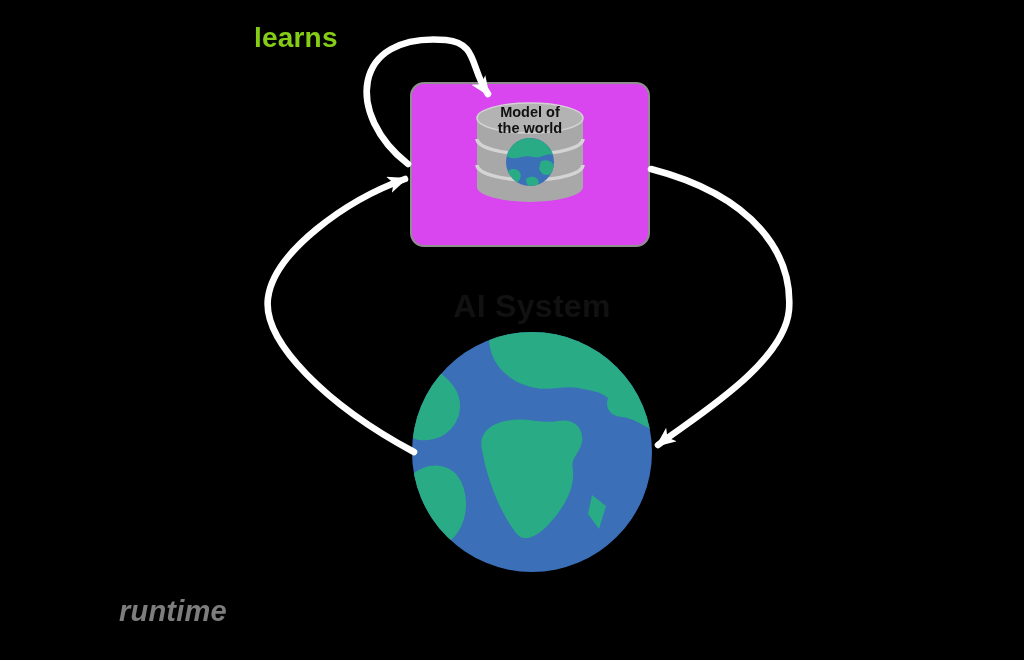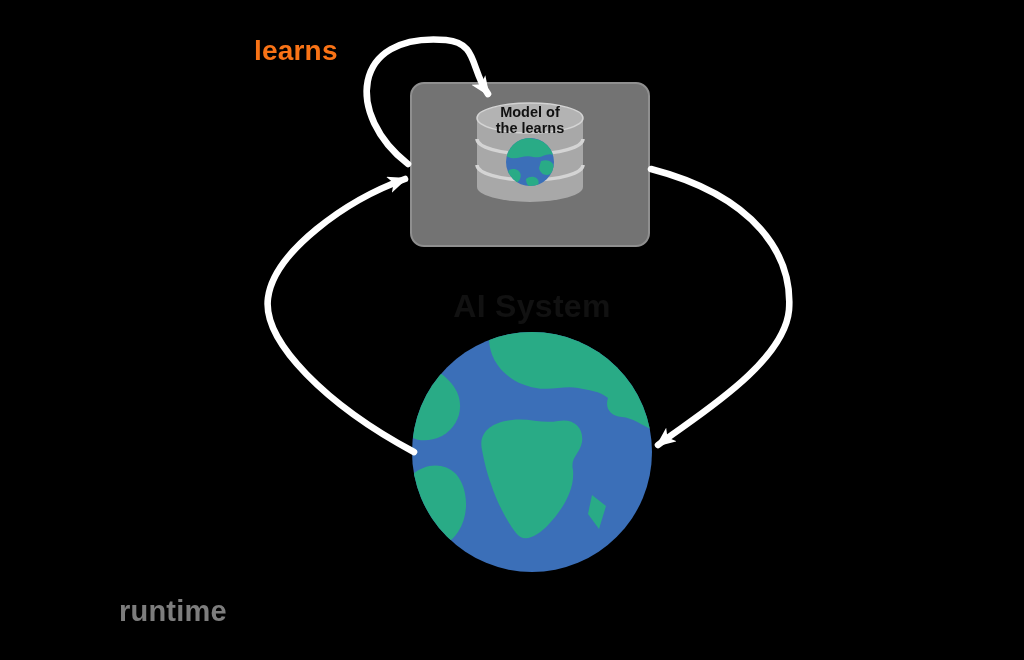--- a/index.html
+++ b/index.html
@@ -4,42 +4,42 @@
 <style>
   html,body{margin:0;padding:0;background:#000;}
   .canvas{
     position:relative;width:1024px;height:660px;overflow:hidden;
     font-family:"Liberation Sans", sans-serif;
   }
   .label{
     position:absolute;font-weight:bold;font-size:28px;line-height:1;
     letter-spacing:.2px;white-space:nowrap;
   }
-  #runtime-label{font-size:29px;}
+  #runtime-label{font-style:italic;font-size:29px;}
   .ai-box{
     position:absolute;left:410px;top:82px;width:240px;height:165px;
     border-radius:14px;box-sizing:border-box;border:2px solid;
   }
   .ai-title{
     position:absolute;left:0;top:206px;width:240px;text-align:center;
     font-size:32px;font-weight:600;line-height:1;letter-spacing:.3px;
   }
   .cyl-wrap{position:absolute;left:60px;top:14px;width:116px;height:104px;}
   .model-label{
     position:absolute;left:0;top:7px;width:116px;text-align:center;
     font-size:14.5px;font-weight:600;line-height:1.08;
   }
   .overlay{position:absolute;left:0;top:0;}
 </style>
 </head>
 <body>
 
 <div class="canvas" style="background-color: rgb(0, 0, 0);">
 
-  <div class="ai-box" style="background-color: #737373; border-color: rgb(143, 143, 143);">
+  <div class="ai-box" style="background-color: #d946ef; border-color: rgb(143, 143, 143);">
 
     <div class="cyl-wrap">
       <svg width="116" height="104" viewBox="0 0 116 104">
 
         <path d="M5,20 L5,89 A53,15 0 0 0 111,89 L111,20 Z" style="fill: rgb(168, 168, 168);"></path>
 
         <ellipse cx="58" cy="20" rx="53" ry="15" stroke-width="1.5" style="fill: rgb(179, 179, 179); stroke: rgb(212, 212, 212);"></ellipse>
 
         <path d="M5,41 A53,15 0 0 0 111,41" fill="none" stroke-width="3.5" style="stroke: rgb(212, 212, 212);"></path>
         <path d="M5,67 A53,15 0 0 0 111,67" fill="none" stroke-width="3.5" style="stroke: rgb(212, 212, 212);"></path>
@@ -52,21 +52,21 @@
           <g clip-path="url(#miniClip)">
             <path d="M34,58 C34,46 46,39 58,40 C70,41 81,48 82,57 C74,54 70,61 61,59 C51,56 43,64 34,58 Z" style="fill: rgb(41, 171, 134);"></path>
             <path d="M69,63 C78,60 84,66 81,73 C77,80 68,77 67,70 Z" style="fill: rgb(41, 171, 134);"></path>
             <path d="M37,72 C44,69 51,74 48,81 C45,88 36,85 35,77 Z" style="fill: rgb(41, 171, 134);"></path>
             <path d="M54,81 C60,76 69,80 66,87 C61,92 54,89 54,81 Z" style="fill: rgb(41, 171, 134);"></path>
           </g>
         </g>
       </svg>
       <div class="model-label" style="color: rgb(17, 17, 17);">
         <div>Model of</div>
-        <div>the learns</div>
+        <div>the world</div>
       </div>
     </div>
 
     <div class="ai-title" style="color: rgb(17, 17, 17);">AI System</div>
   </div>
 
   <svg class="overlay" width="1024" height="660" viewBox="0 0 1024 660">
     <defs>
       <marker id="arrowhead" markerUnits="userSpaceOnUse" markerWidth="26" markerHeight="22" refX="17" refY="8.5" orient="auto">
         <path d="M0,0 L20,8.5 L0,17 L5,8.5 Z" style="fill: rgb(255, 255, 255);"></path>
@@ -85,15 +85,15 @@
         <path d="M70,118 C66,100 80,90 100,88 C118,86 130,92 146,89 C162,86 172,96 170,110 C168,122 158,125 161,138 C163,158 150,178 137,192 C126,204 112,212 104,201 C94,188 84,168 79,152 C74,138 72,128 70,118 Z" style="fill: rgb(41, 171, 134);"></path>
         <path d="M180,163 L194,174 L187,197 L176,182 Z" style="fill: rgb(41, 171, 134);"></path>
       </g>
     </g>
 
     <path d="M408,164 C346,116 350,32 446,40 C478,43 470,68 488,94" fill="none" stroke-width="6.6" stroke-linecap="round" marker-end="url(#arrowhead)" style="stroke: rgb(255, 255, 255);"></path>
     <path d="M414,452 C328,406 262,342 268,298 C274,252 346,200 405,179" fill="none" stroke-width="6.6" stroke-linecap="round" marker-end="url(#arrowhead)" style="stroke: rgb(255, 255, 255);"></path>
     <path d="M651,169 C755,196 793,255 789,310 C784,365 690,420 658,445" fill="none" stroke-width="6.6" stroke-linecap="round" marker-end="url(#arrowhead)" style="stroke: rgb(255, 255, 255);"></path>
   </svg>
 
-  <div class="label" style="left: 254px; top: 37px; color: #f97316;">learns</div>
+  <div class="label" style="left: 254px; top: 24px; color: #84cc16;">learns</div>
   <div class="label" id="runtime-label" style="left: 119px; top: 597px; color: rgb(125, 125, 125);">runtime</div>
 </div>
 
 </body></html>

